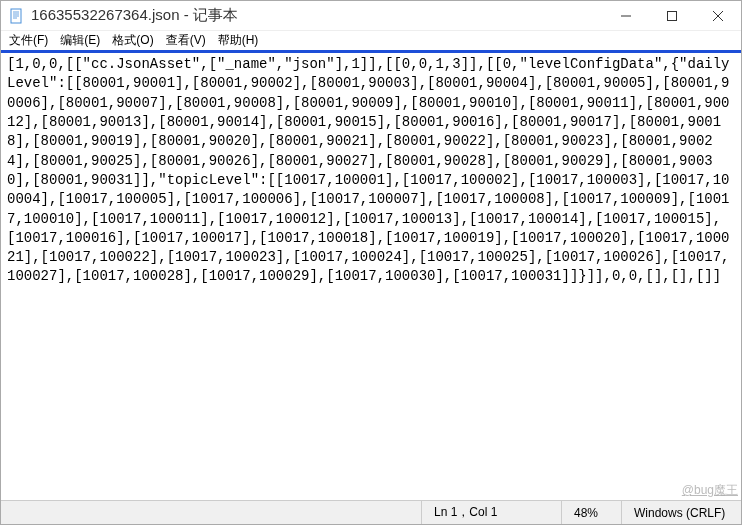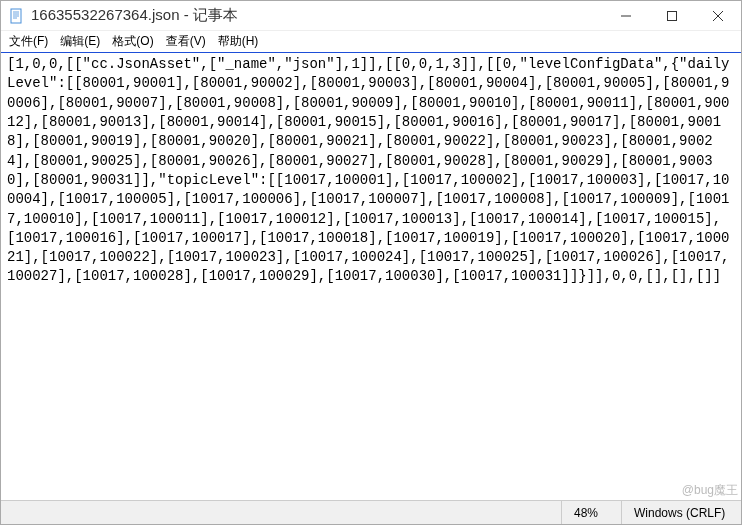--- a/index.html
+++ b/index.html
@@ -31,21 +31,21 @@
     .win-btn {
       width: 46px; height: 30px;
       display: flex; align-items: center; justify-content: center;
       color: #333; font-family: "Segoe UI Symbol";
     }
     .menubar {
       height: 22px;
       display: flex;
       align-items: center;
       padding: 0 8px;
-      border-bottom: 1px solid #1d4ed8;
+      border-bottom: 3px solid #1d4ed8;
       font-size: 12px;
       gap: 12px;
     }
     .menu-item { cursor: default; }
     .content {
       padding: 2px 6px;
       font-family: Consolas, "Courier New", monospace;
       font-size: 14px;
       line-height: 1.38;
       white-space: pre-wrap;
@@ -69,20 +69,21 @@
       display: flex;
       align-items: center;
     }
     .status-spacer { flex: 1; }
     .watermark {
       position: absolute;
       right: 4px; bottom: 26px;
       color: rgba(120,120,120,0.5);
       font-size: 12px;
       pointer-events: none;
+      text-decoration: underline;
     }
   </style>
 </head>
 <body>
 
 <div class="titlebar">
   <span class="titlebar-icon">
     <svg width="16" height="16" viewBox="0 0 16 16">
       <rect x="2" y="1" width="10" height="14" fill="#fff" stroke="#4a90d9" stroke-width="1"></rect>
       <line x1="4" y1="4" x2="10" y2="4" stroke="#4a90d9" stroke-width="0.8"></line>
@@ -117,17 +118,18 @@
   <span class="menu-item">编辑(E)</span>
   <span class="menu-item">格式(O)</span>
   <span class="menu-item">查看(V)</span>
   <span class="menu-item">帮助(H)</span>
 </div>
 
 <div class="content">[1,0,0,[["cc.JsonAsset",["_name","json"],1]],[[0,0,1,3]],[[0,"levelConfigData",{"dailyLevel":[[80001,90001],[80001,90002],[80001,90003],[80001,90004],[80001,90005],[80001,90006],[80001,90007],[80001,90008],[80001,90009],[80001,90010],[80001,90011],[80001,90012],[80001,90013],[80001,90014],[80001,90015],[80001,90016],[80001,90017],[80001,90018],[80001,90019],[80001,90020],[80001,90021],[80001,90022],[80001,90023],[80001,90024],[80001,90025],[80001,90026],[80001,90027],[80001,90028],[80001,90029],[80001,90030],[80001,90031]],"topicLevel":[[10017,100001],[10017,100002],[10017,100003],[10017,100004],[10017,100005],[10017,100006],[10017,100007],[10017,100008],[10017,100009],[10017,100010],[10017,100011],[10017,100012],[10017,100013],[10017,100014],[10017,100015],[10017,100016],[10017,100017],[10017,100018],[10017,100019],[10017,100020],[10017,100021],[10017,100022],[10017,100023],[10017,100024],[10017,100025],[10017,100026],[10017,100027],[10017,100028],[10017,100029],[10017,100030],[10017,100031]]}]],0,0,[],[],[]]</div>
 
 <div class="statusbar">
   <div class="status-spacer"></div>
+  <div class="status-cell" style="min-width:140px">Ln 1，Col 1</div>
   <div class="status-cell" style="min-width:60px">48%</div>
   <div class="status-cell" style="min-width:120px">Windows (CRLF)</div>
 </div>
 
 <div class="watermark">@bug魔王</div>
 
 </body></html>

